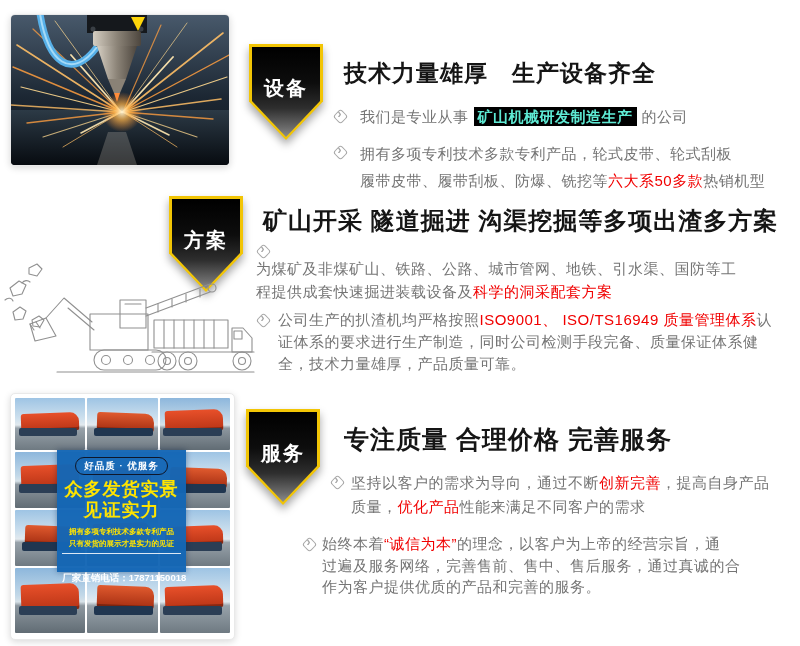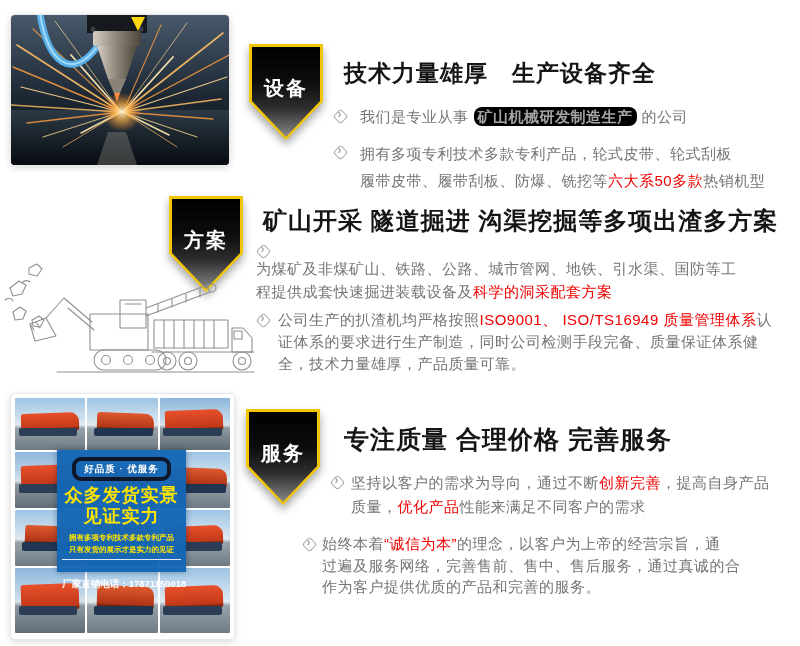--- a/index.html
+++ b/index.html
@@ -41,21 +41,21 @@
 
   
   .bullet { position:absolute; display:flex; align-items:flex-start; }
   .bico { position:relative; width:14px; height:14px; flex:none; }
   .bico::before { content:""; position:absolute; inset:1.5px; border:1px solid #a8a8a8;
                   border-radius:3px; transform:rotate(45deg); }
   .bico::after  { content:"\203A"; position:absolute; left:4.5px; top:-2px;
                   color:#a8a8a8; font-size:12px; font-weight:bold; line-height:14px; }
   .btxt { color:#757575; font-size:15px; letter-spacing:.5px; }
   .red { color:#f10000; }
-  .hl  { color:#a3a3a3; background:#000; font-weight:bold; padding:1px 4px; margin:0 5px;border-radius:8px; }
+  .hl  { color:#5eead4; background:#000; font-weight:bold; padding:1px 4px; margin:0 5px; }
 
   #s1b1 { left:333px; top:104px; } #s1b1 .bico { margin-top:5px; margin-right:13px; }
   #s1b1 .btxt { line-height:26px; }
   #s1b2 { left:333px; top:140px; } #s1b2 .bico { margin-top:5px; margin-right:13px; }
   #s1b2 .btxt { line-height:27px; }
 
   #s2b1 { left:256px; top:240px; width:545px;flex-direction:column; } #s2b1 .bico { margin-top:4px; margin-right:8px; }
   #s2b1 .btxt { line-height:22.5px; }
   #s2b2 { left:256px; top:309px; width:545px; } #s2b2 .bico { margin-top:4px; margin-right:8px; }
   #s2b2 .btxt { line-height:22px; }
@@ -81,21 +81,21 @@
         background:#2b3e55; border-radius:2px; }
   .pc.v2::before { transform:rotate(2deg); left:14%; right:5%; background:linear-gradient(180deg,#e05a2e,#a52e12); }
   .pc.v2::after  { background:#203650; left:10%; right:6%; }
   .pc.v3 { background:linear-gradient(180deg,#8db7dc 0%,#c2d8e8 42%,#d8e2e8 52%,#8d979f 58%,#616c74 100%); }
   .pc.v3::before { top:24%; height:40%; }
 
   .panel { position:absolute; left:46px; top:56px; width:129px; height:122px; z-index:2;
         background:rgba(20,102,181,.97); display:flex; flex-direction:column; align-items:center;
         padding-top:7px; box-shadow:0 0 6px rgba(0,30,70,.4); }
   .panel .tag { color:#fff; font-size:9.5px; font-weight:bold; letter-spacing:1px;
-        border:4px solid #0f172a; border-radius:9px; padding:1.5px 8px; margin-bottom:4px; white-space:nowrap; }
+        border:1px solid #0f172a; border-radius:9px; padding:1.5px 8px; margin-bottom:4px; white-space:nowrap; }
   .panel .t1, .panel .t2 { color:#ffe400; font-size:18px; font-weight:bold; line-height:21px;
         letter-spacing:1px; white-space:nowrap; }
   .panel .sub { color:#ffe400; font-size:7.5px; font-weight:bold; line-height:11px;
         margin-top:1px; white-space:nowrap; }
   .panel .sub.first { margin-top:5px; }
   .panel .phone { margin-top:4px; width:92%; text-align:center;
         border-top:1px solid rgba(255,255,255,.85); padding-top:18px;
         color:#fff; font-size:9.5px; font-weight:bold; white-space:nowrap; }
 </style>
 </head>

